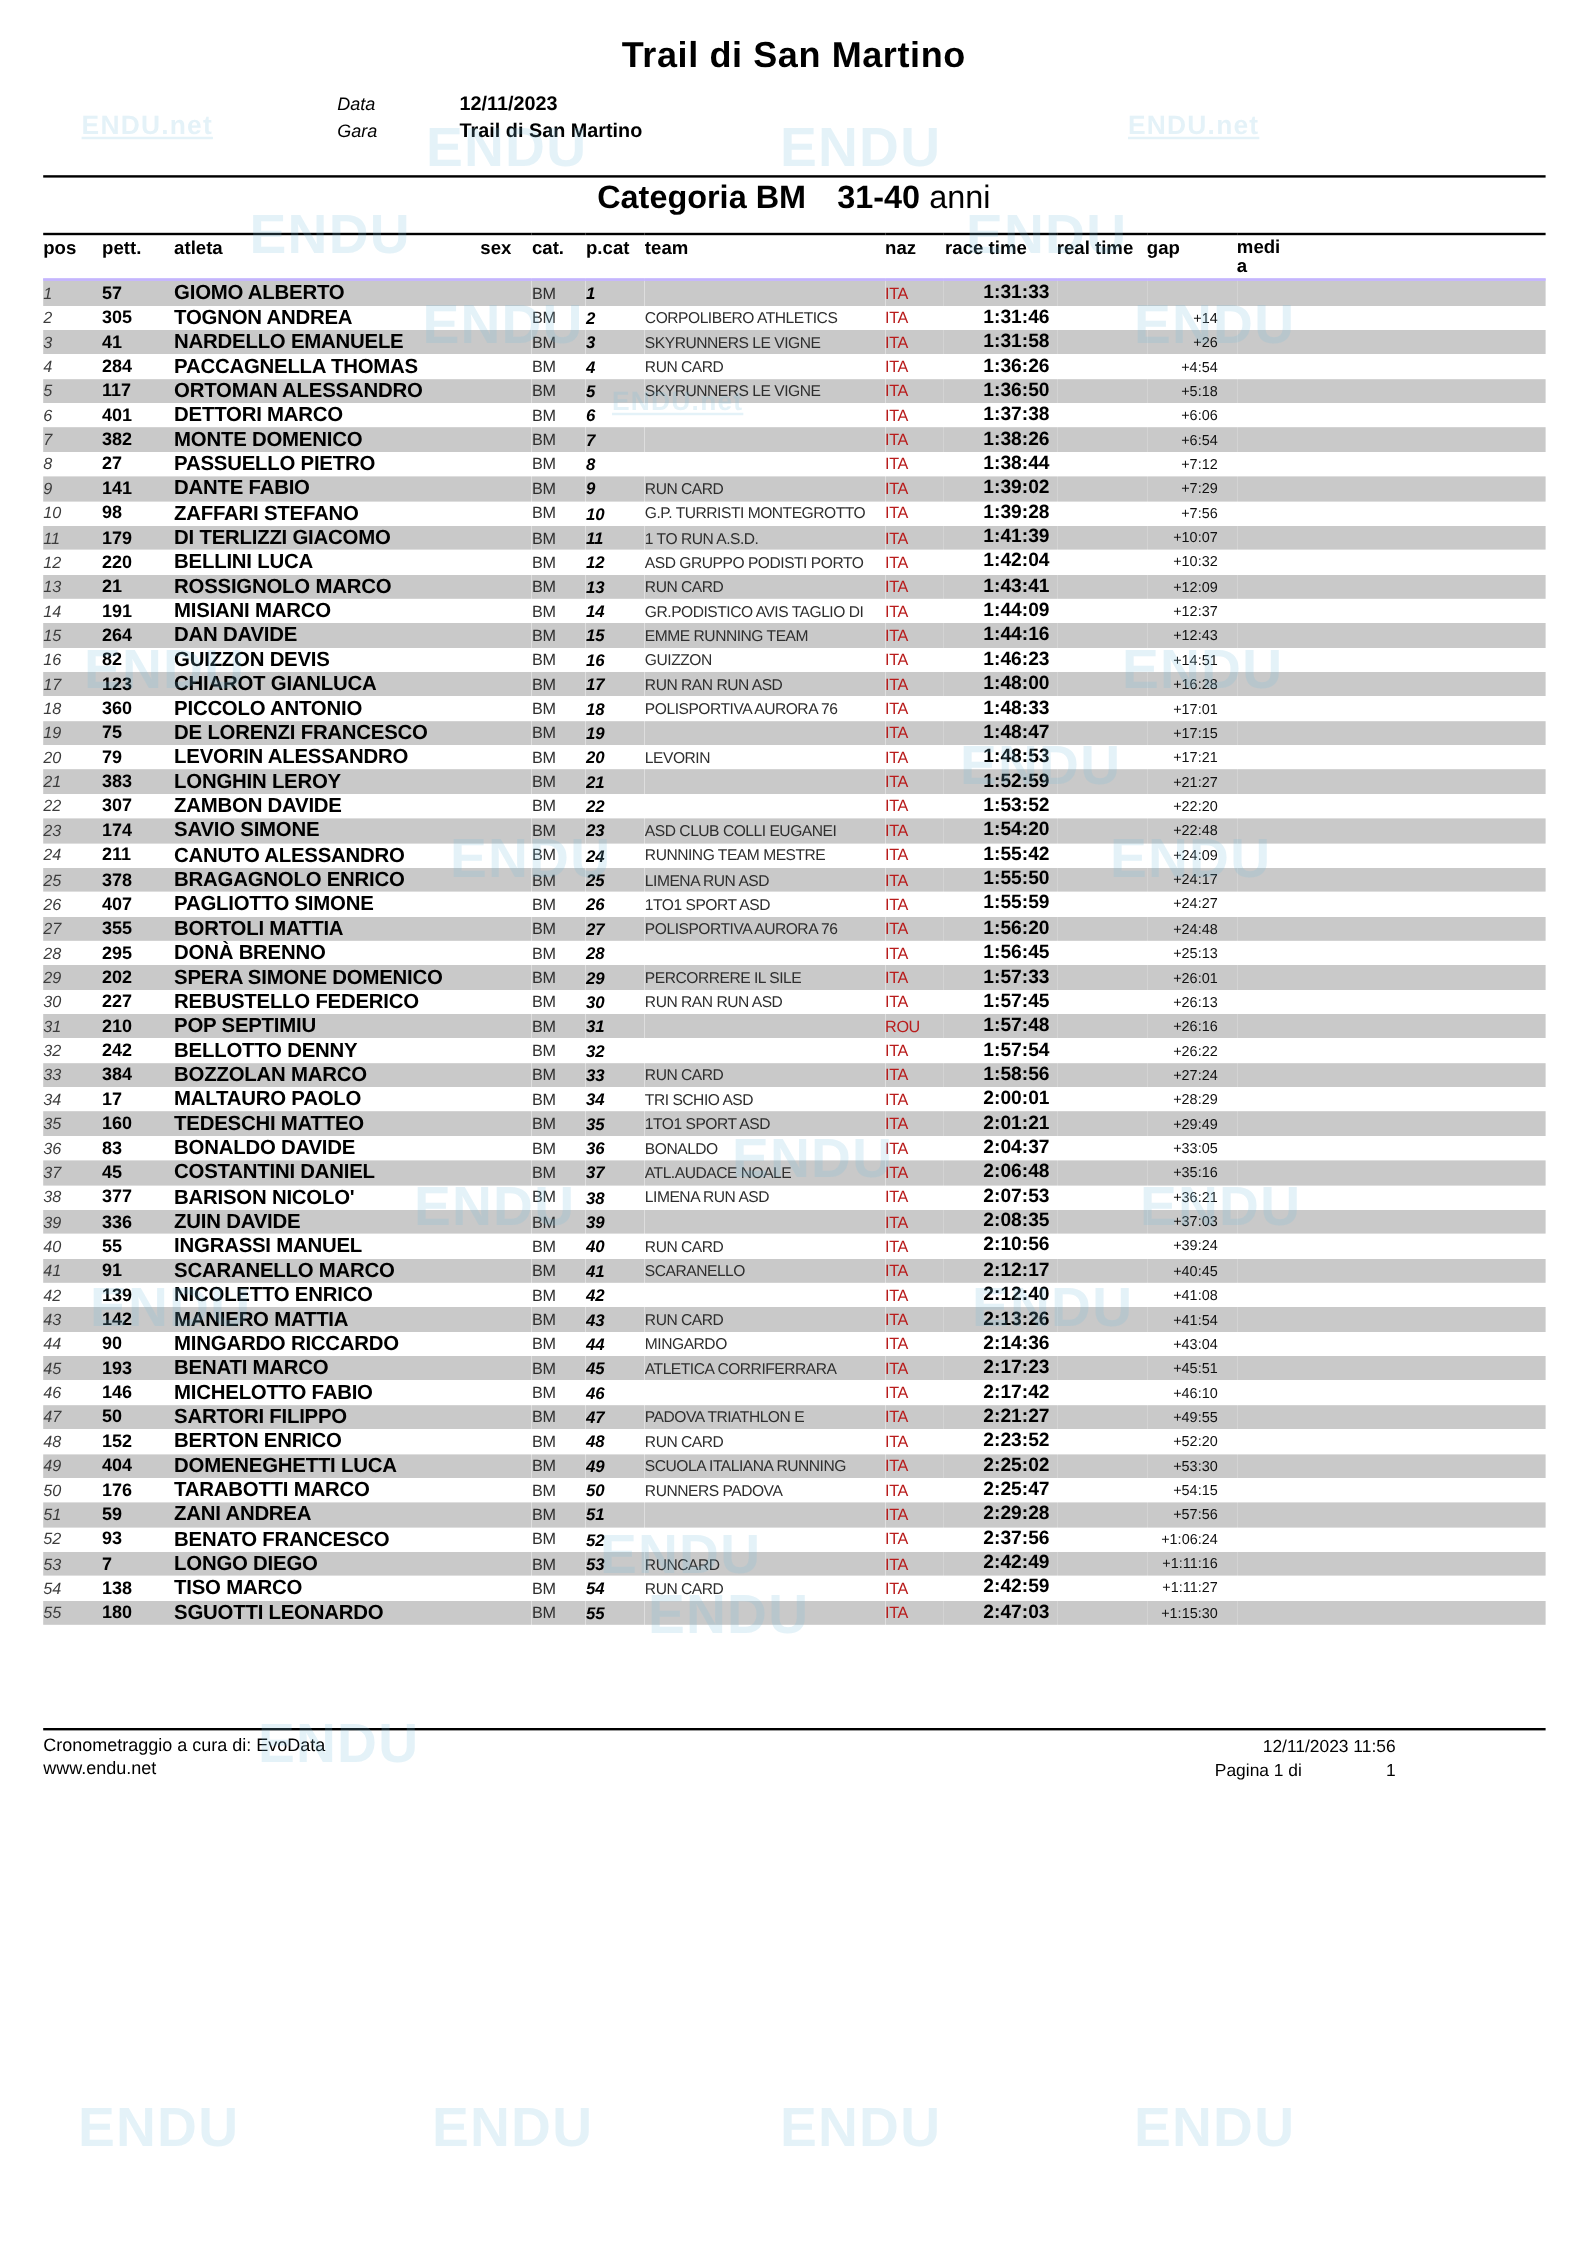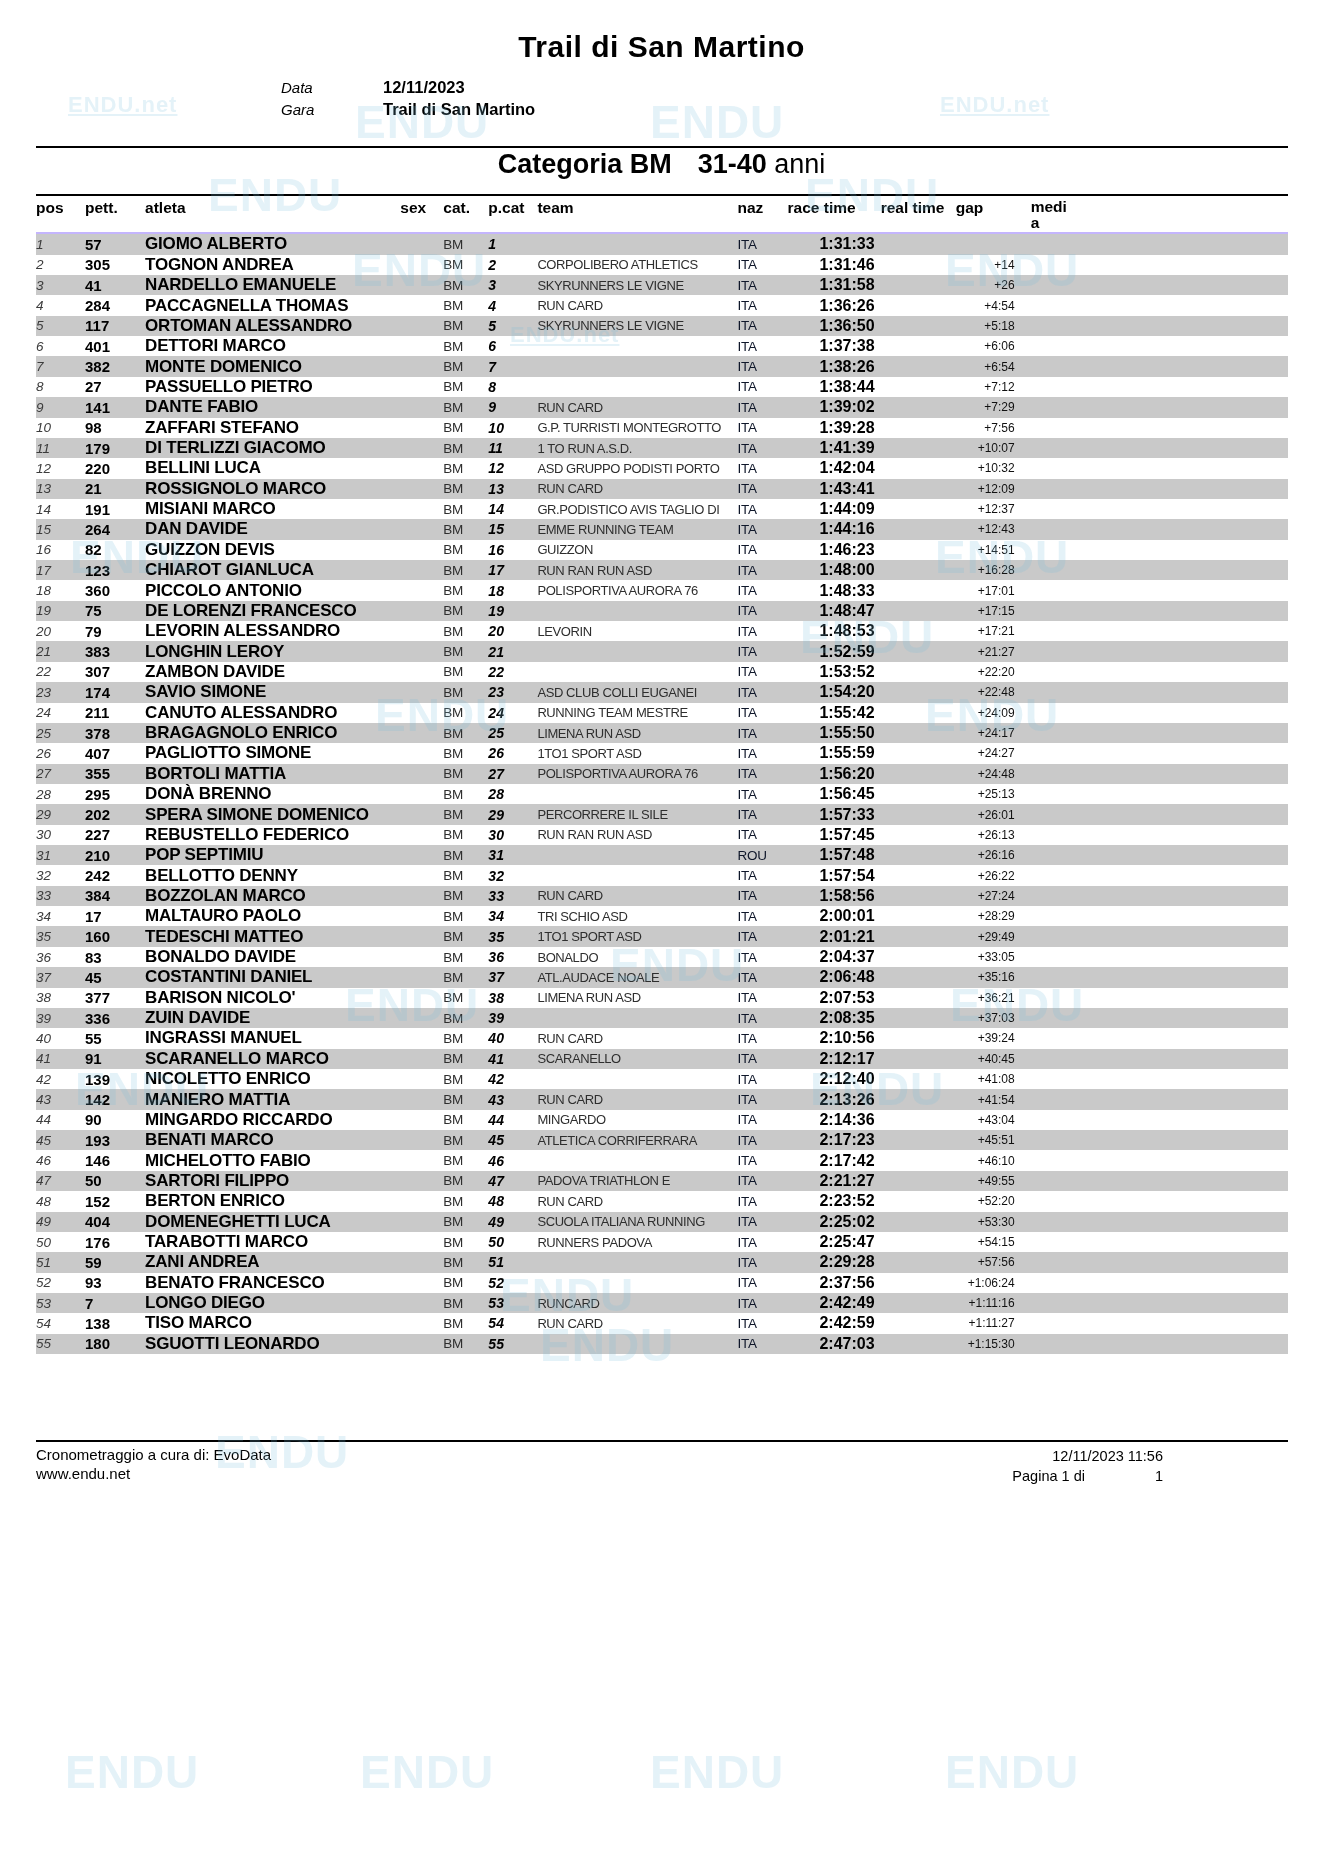--- a/index.html
+++ b/index.html
@@ -35,21 +35,21 @@
   .c-pos{width:49px;}   .c-pett{width:60px;} .c-atleta{width:255px;}
   .c-sex{width:43px;}   .c-cat{width:45px;}  .c-pcat{width:49px;}
   .c-team{width:200px;} .c-naz{width:48px;}  .c-race{width:95px;}
   .c-real{width:75px;}  .c-gap{width:75px;}  .c-media{width:257px;}
   td.f-pos{font-style:italic;font-size:13.5px;color:#3c3c3c;}
   td.f-pett{font-weight:bold;font-size:15px;}
   td.f-atleta{font-weight:bold;font-size:17px;letter-spacing:-0.2px;}
   td.f-cat{font-size:13.5px;color:#2e2e2e;letter-spacing:-0.3px;}
   td.f-pcat{font-weight:bold;font-style:italic;font-size:14px;}
   td.f-team{font-size:13px;color:#2e2e2e;letter-spacing:-0.4px;}
-  td.f-naz{font-size:13.5px;color:#0f172a;letter-spacing:-0.3px;}
+  td.f-naz{font-size:13.5px;color:#b91c1c;letter-spacing:-0.3px;}
   td.f-race{font-weight:bold;font-size:16px;text-align:right;padding-right:6px;}
   td.f-gap{font-size:12px;text-align:right;padding-right:16px;color:#111;}
   th.h-race{padding-left:2px;}
   .media-wrap{display:inline-block;width:40px;word-break:break-all;line-height:1.05;}
   
   .footer-left{position:absolute;left:36px;top:1446px;font-size:15px;z-index:1;}
   .footer-left .site{margin-top:2px;}
   .footer-right{position:absolute;right:160px;top:1448px;font-size:14.5px;text-align:right;z-index:1;}
   .footer-right .pageline{margin-top:4px;}
   .footer-right .page-total{display:inline-block;margin-left:70px;}

